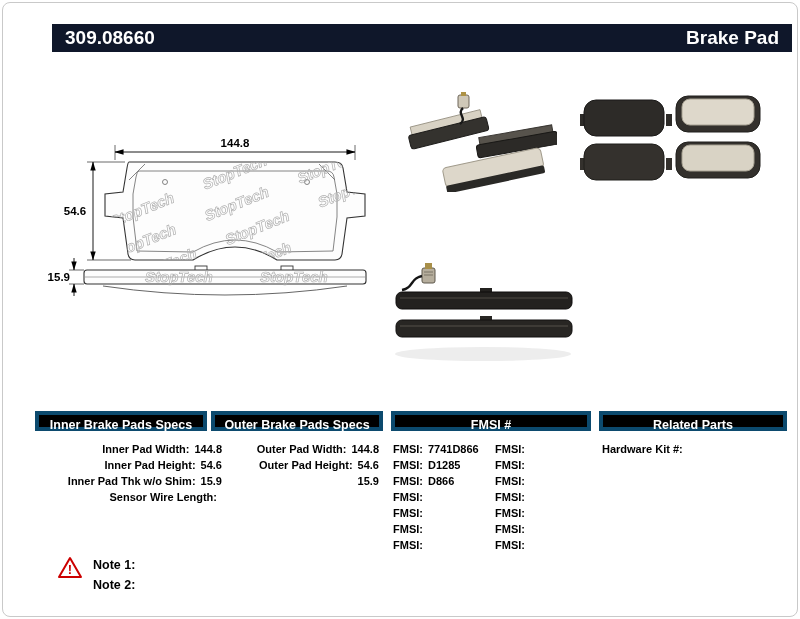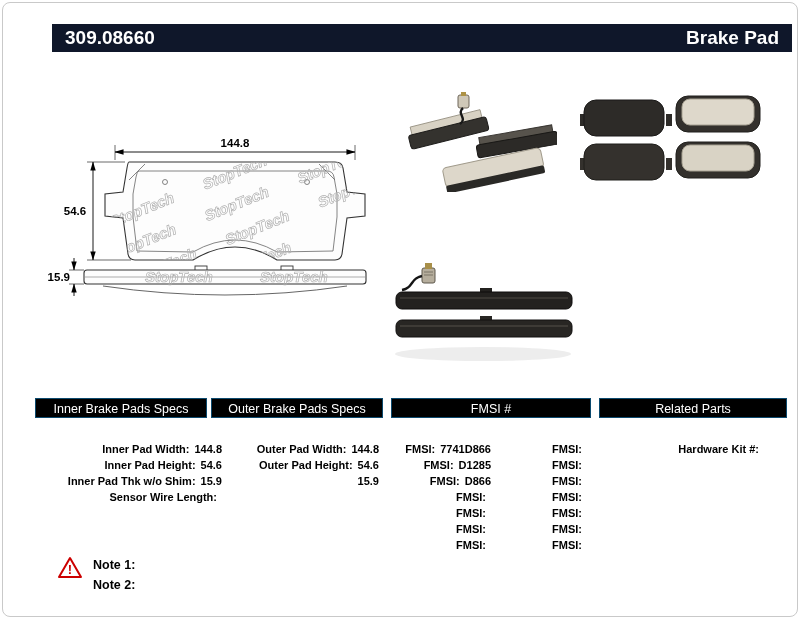--- a/index.html
+++ b/index.html
@@ -23,32 +23,32 @@
 
   svg text { font-family:"Liberation Sans", sans-serif; }
   .dimtext { font-size:11.5px; font-weight:700; fill:#000; }
   .thin  { stroke:#444; stroke-width:0.8; }
   .dim   { stroke:#000; stroke-width:0.9; }
   .outline { stroke:#333; stroke-width:1.1; fill:#fdfdfd; }
   .inner   { stroke:#666; stroke-width:0.8; fill:none; }
   .wmtext  { font-size:15px; font-style:italic; font-weight:700; fill:none; stroke:#b0b0b0; stroke-width:0.7; }
 
   .thead {
-    position:absolute; top:398px; height:20px; background:#000; color:#fff;
-    font-weight:400; font-size:12.5px; line-height:20px; text-align:center;
-    border:1px solid #0c4a6e; box-sizing:border-box;
+    position:absolute; top:411px; height:20px; background:#000; color:#fff;
+    font-weight:700; font-size:12.5px; line-height:20px; text-align:center;
+    border:4px solid #0c4a6e; box-sizing:border-box;
   }
   .th-inner   { left:35px;  width:172px; }
   .th-outer   { left:211px; width:172px; }
   .th-fmsi    { left:391px; width:200px; }
   .th-related { left:599px; width:188px; }
 
   .spec-col { position:absolute; top:441px; }
   .spec-row { display:flex; justify-content:flex-end; gap:5px; font-size:11px; font-weight:700; line-height:16px; white-space:nowrap; }
-  .left-align .spec-row { justify-content:flex-end; }
+  .left-align .spec-row { justify-content:flex-start; }
   .col-inner { left:52px;  width:170px; }
   .col-outer { left:209px; width:170px; }
   .col-fmsi-l{ left:393px; width:98px; }
   .col-fmsi-r{ left:495px; width:92px; }
   .col-rel   { left:602px; width:162px; }
 
   .warn { position:absolute; left:57px; top:556px; width:26px; height:24px; }
   .note-line { position:absolute; left:93px; font-size:12.5px; font-weight:700; }
   .note1 { top:558px; } .note2 { top:578px; }
 </style>

